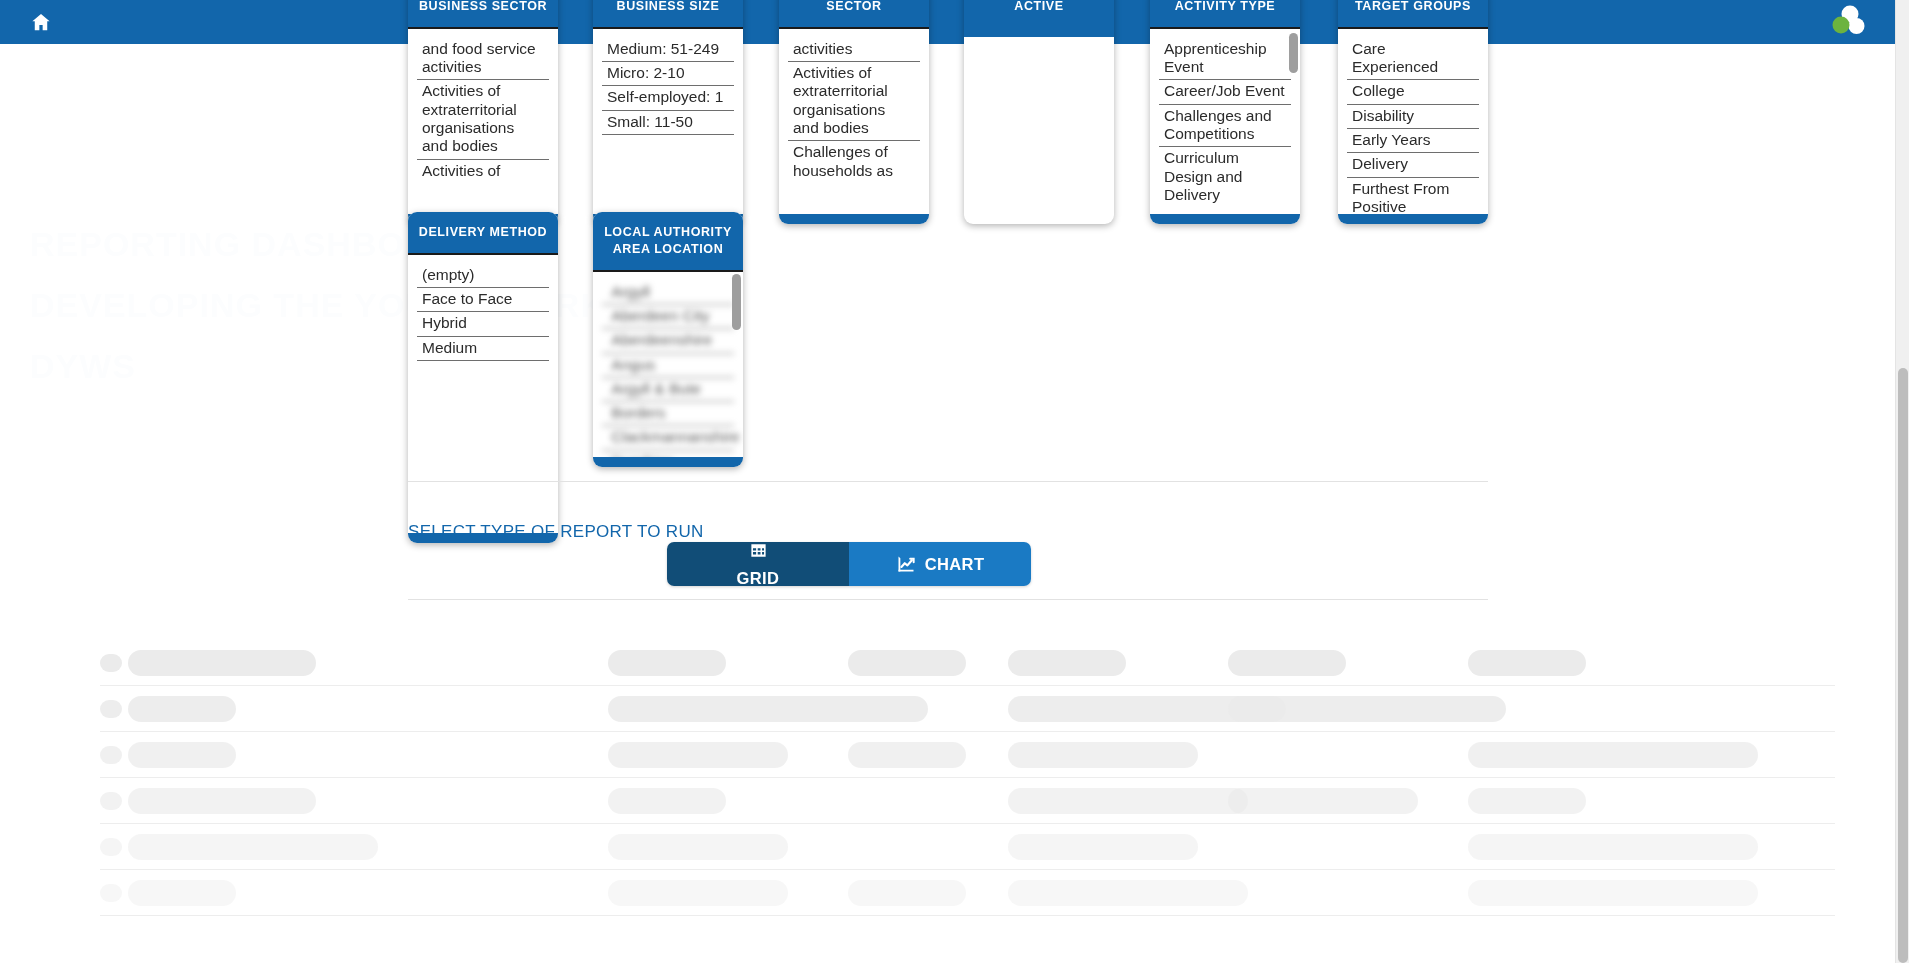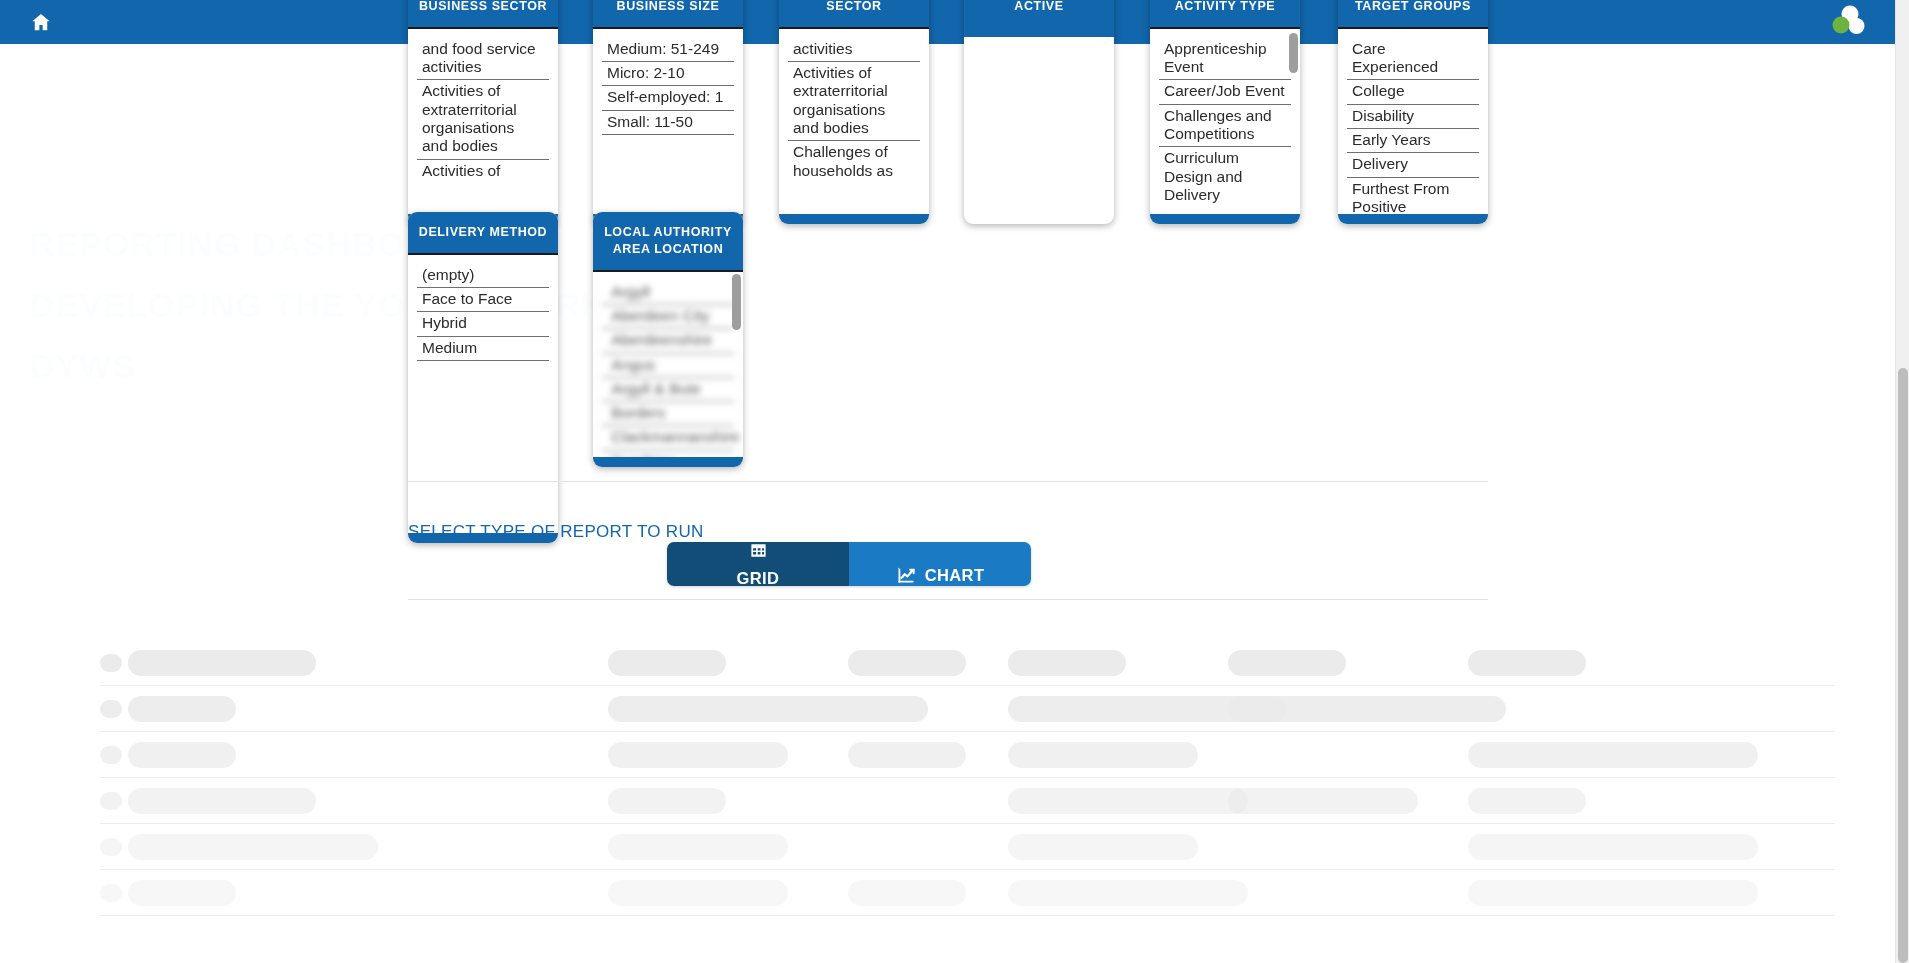--- a/index.html
+++ b/index.html
@@ -164,21 +164,21 @@
     font-weight: 600;
     letter-spacing: 0.4px;
     background: #1a7ac4;
     cursor: pointer;
     border: none;
     font-family: inherit;
   }
   .report-btn.active { background: #114d77; }
   #btn-grid  { width: 182px; flex-direction: column; }
   #btn-pivot { width: 182px; }
-  #btn-chart { width: 182px; align-items: flex-end; }
+  #btn-chart { width: 182px; }
   .report-btn svg { display: block; }
 
   
   .skeleton {
     position: absolute;
     left: 0; top: 640px;
     width: 1895px; height: 323px;
   }
   .sk-row {
     position: absolute;

